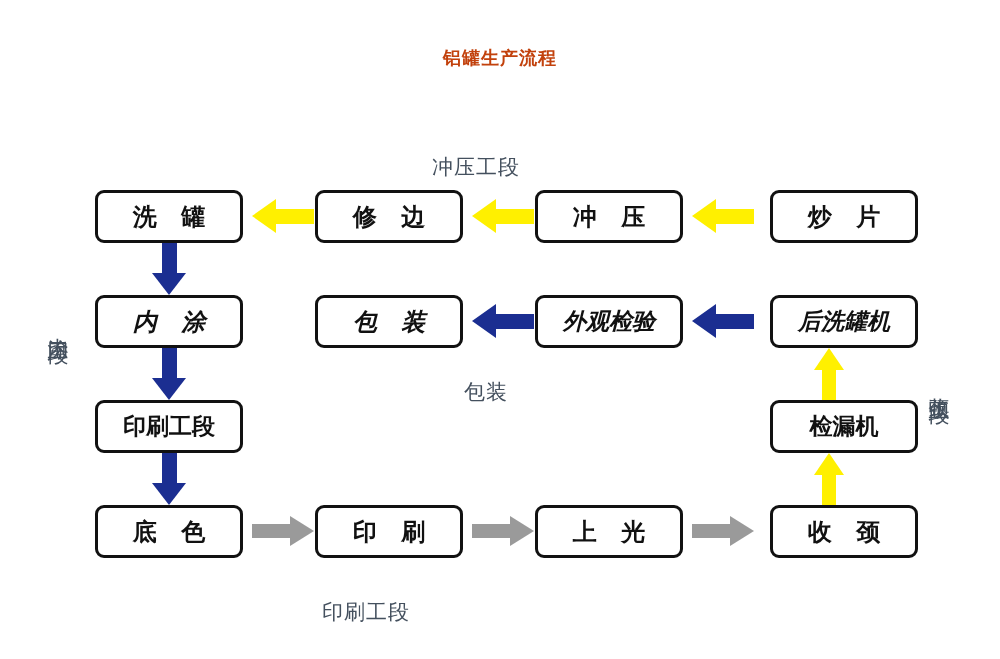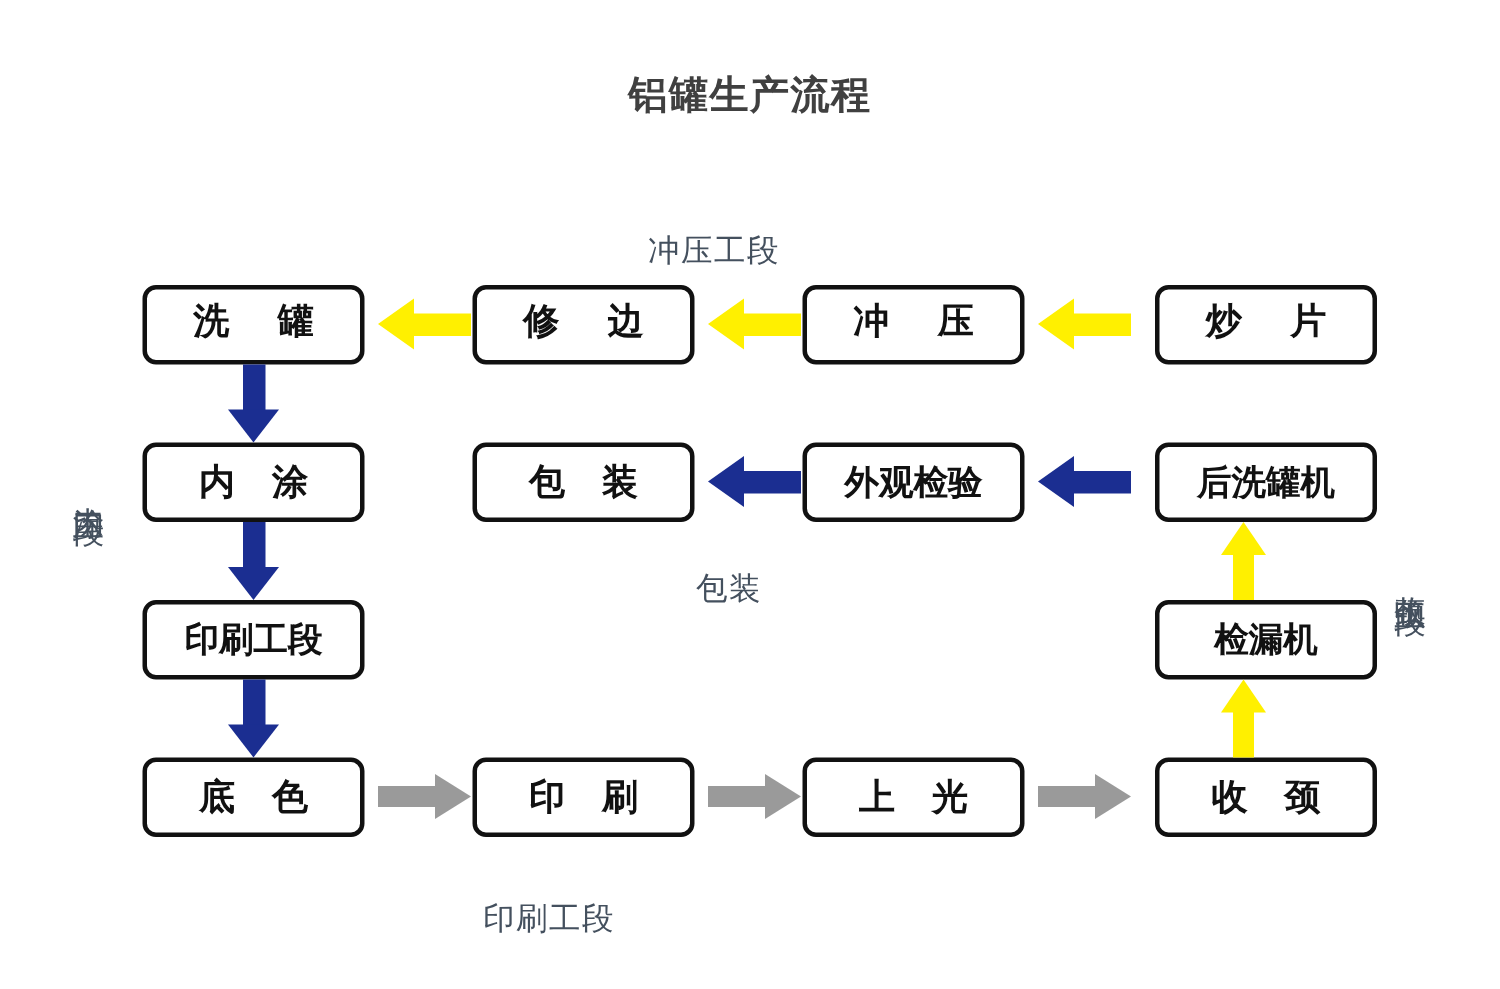--- a/index.html
+++ b/index.html
@@ -14,23 +14,23 @@
     width: 1000px; height: 659px;
     background: #ffffff;
   }
 
   
   .title {
     position: absolute;
     left: 0; top: 46px;
     width: 1000px;
     text-align: center;
-    font-size: 26px;
+    font-size: 18px;
     font-weight: 700;
-    color: #404040;
+    color: #c2410c;
     letter-spacing: 1px;
   }
 
   
   .box {
     position: absolute;
     width: 148px; height: 53px;
     border: 3px solid #111111;
     border-radius: 9px;
     background: #ffffff;
@@ -45,22 +45,22 @@
   }
   .box.wide-text { font-size: 23px; letter-spacing: 0px; }
   .box.spaced { letter-spacing: 9px; text-indent: 9px; }
 
   
   .c1 { left: 95px; }
   .c2 { left: 315px; }
   .c3 { left: 535px; }
   .c4 { left: 755px; margin-left: 15px; }
   
-  .r1 { top: 190px; font-family: Liberation Mono, monospace; }
-  .r2 { top: 295px; }
+  .r1 { top: 190px; }
+  .r2 { top: 295px; font-style: italic; }
   .r3 { top: 400px; }
   .r4 { top: 505px; }
 
   
   .arrow { position: absolute; }
 
   
   .arrow-left {
     width: 62px; height: 34px;
   }

